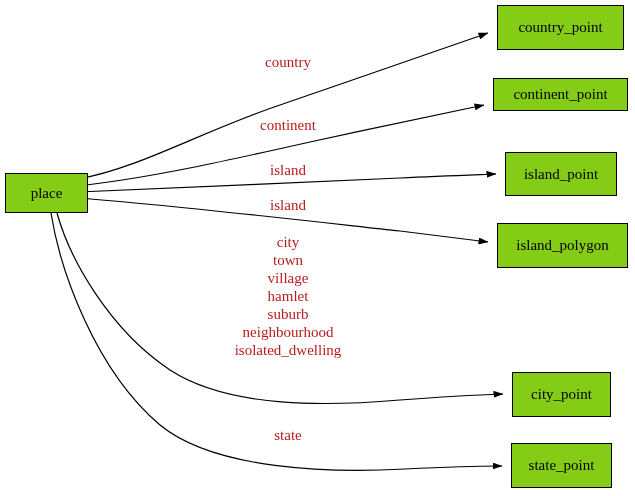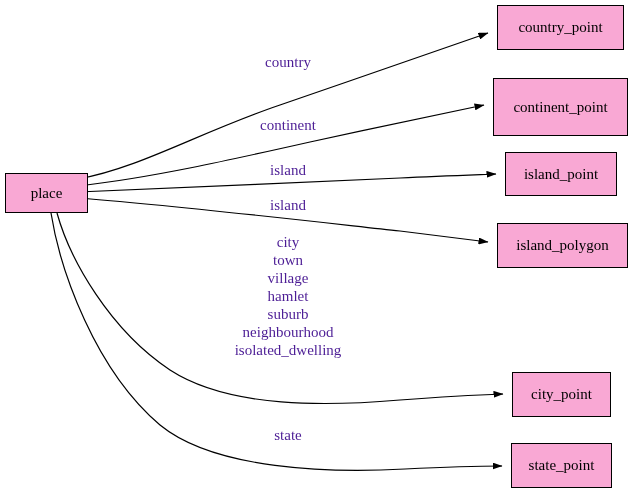--- a/index.html
+++ b/index.html
@@ -21,33 +21,33 @@
     position: absolute;
     left: 0;
     top: 0;
     width: 635px;
     height: 496px;
   }
   .node-box {
     position: absolute;
     box-sizing: border-box;
     border: 1px solid #000000;
-    background: #f9a8d4;
+    background: #84cc16;
     display: flex;
     align-items: center;
     justify-content: center;
     color: #000000;
     font-family: "Liberation Serif", "DejaVu Serif", serif;
     font-size: 15px;
     line-height: 1;
     white-space: nowrap;
   }
   .edge-label {
     position: absolute;
-    color: #4c1d95;
+    color: #b91c1c;
     font-family: "Liberation Serif", "DejaVu Serif", serif;
     font-size: 15px;
     line-height: 1;
     white-space: nowrap;
     text-align: center;
     transform: translateX(-50%);
   }
   .edge-label.multi {
     line-height: 18px;
     white-space: pre;
@@ -75,21 +75,21 @@
   </svg>
 
   <div class="node-box" id="node-source" style="left: 5px; top: 173px; width: 83px; height: 40px;">
     <span>place</span>
   </div>
 
   <div id="nodes-layer">
       <div class="node-box" style="left: 497px; top: 5px; width: 127px; height: 45px;">
         <span>country_point</span>
       </div>
-      <div class="node-box" style="left: 493px; top: 78px; width: 135px; height: 58px;">
+      <div class="node-box" style="left: 493px; top: 78px; width: 135px; height: 33px;">
         <span>continent_point</span>
       </div>
       <div class="node-box" style="left: 505px; top: 152px; width: 112px; height: 44px;">
         <span>island_point</span>
       </div>
       <div class="node-box" style="left: 497px; top: 223px; width: 131px; height: 45px;">
         <span>island_polygon</span>
       </div>
       <div class="node-box" style="left: 512px; top: 372px; width: 99px; height: 45px; justify-content: center;">
         <span>city_point</span>

